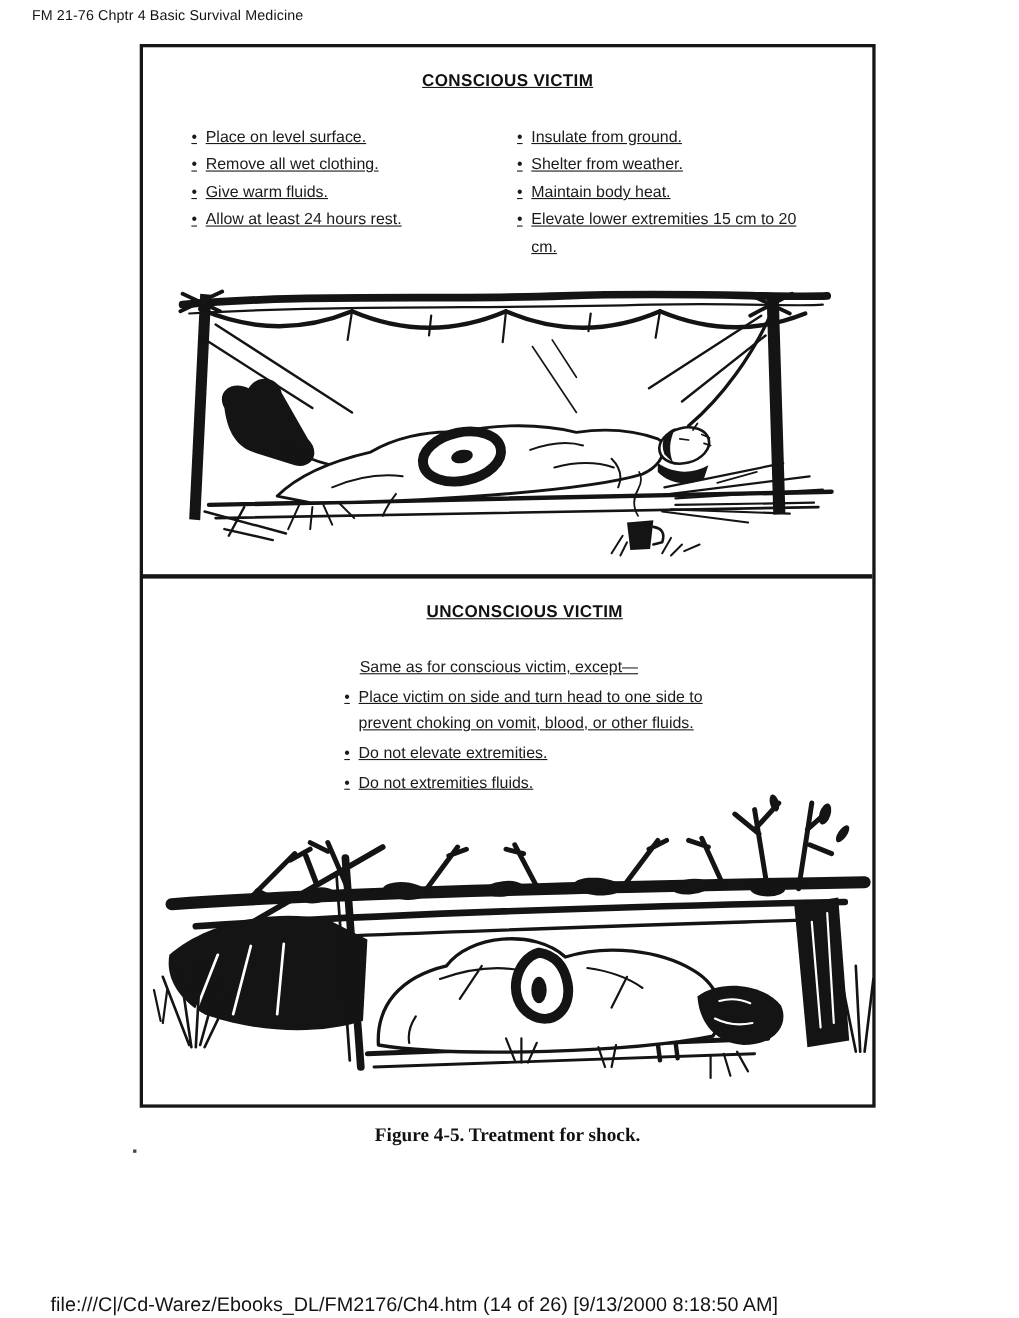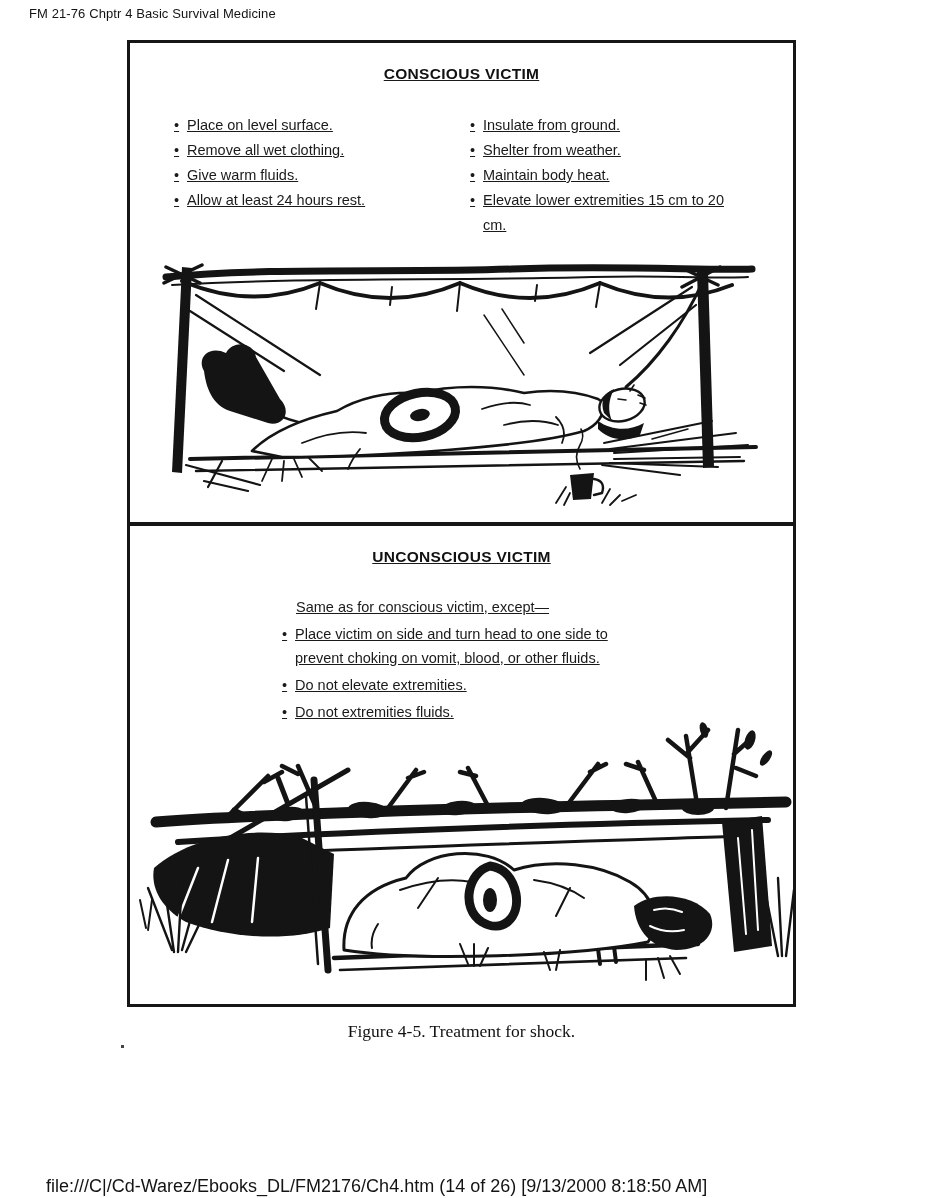--- a/index.html
+++ b/index.html
@@ -10,40 +10,40 @@
   .doc-header {
     position:absolute; left:29px; top:6px;
     font-size:13px; color:#141414; letter-spacing:0.1px;
   }
   .figure-box {
     position:absolute; left:127px; top:40px; width:669px; height:967px;
     border:3px solid #161616; box-sizing:border-box; background:#ffffff;text-decoration:underline;
   }
   .panel { position:relative; box-sizing:border-box; }
   .panel-conscious { height:483px; border-bottom:4px solid #161616; }
-  .panel-unconscious { height:460px; }
+  .panel-unconscious { height:460px;padding-left:31px; }
   .panel-title {
     text-align:center; font-weight:bold; font-size:15.5px;
     letter-spacing:0.3px; padding-top:22px; color:#111;
   }
   .cols { display:flex; margin-top:30px; font-size:14.5px; line-height:25px; }
   .col-left  { margin-left:44px; width:210px; }
   .col-right { margin-left:86px; width:264px; }
   .bullet-item { display:flex; }
   .bullet-dot { width:13px; flex:none; }
   .bullet-text { flex:1; }
   .intro { margin:33px 0 0 166px; font-size:14.5px; }
   .u-bullets { margin-left:152px; margin-top:7px; width:374px;
                font-size:14.5px; line-height:24px; }
   .u-bullets .bullet-item { margin-top:3px; }
   .illo-1 { position:absolute; left:22px; top:210px; }
   .illo-2 { position:absolute; left:8px;  top:192px; }
   .figure-caption {
     position:absolute; left:127px; top:1021px; width:669px; text-align:center;
-    font-family:"Liberation Serif", serif; font-weight:normal; font-size:17.5px;
+    font-family:"Liberation Serif", serif; font-weight:bold; font-size:17.5px;
     color:#111;
   }
   .artifact-dot {
     position:absolute; left:121px; top:1045px; width:3px; height:3px;
     background:#444;
   }
   .doc-footer {
     position:absolute; left:46px; top:1176px;
     font-size:18px; color:#141414;
   }

